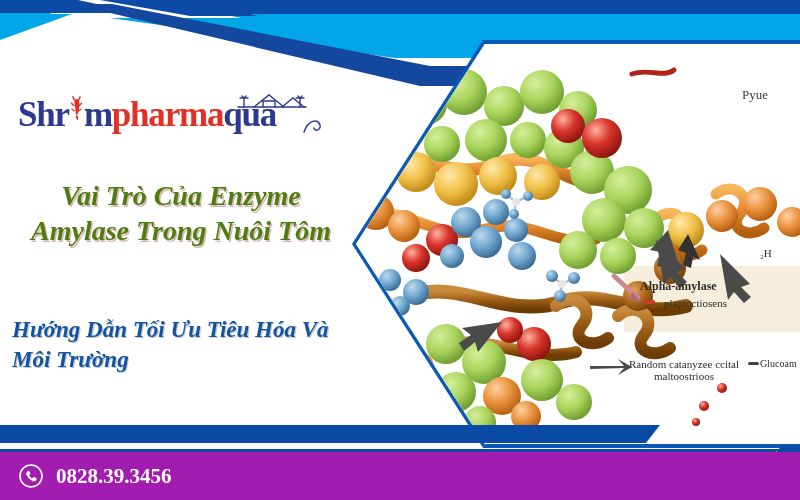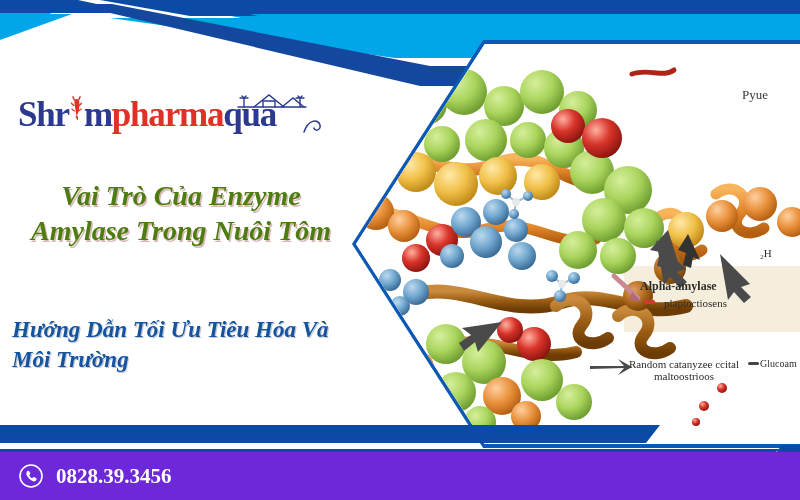--- a/index.html
+++ b/index.html
@@ -78,21 +78,21 @@
   #lbl-pyruvate{left:386px;top:43px;font-size:13px;color:#3a3a34;text-align:center;}
   #lbl-h2o-1{left:404px;top:203px;font-size:11px;}
   #lbl-alpha{left:284px;top:235px;font-size:12px;font-weight:700;}
   #lbl-plapto{left:300px;top:253px;font-size:11px;padding-left:8px;}
   #lbl-random{left:268px;top:314px;font-size:11px;text-align:center;width:120px;}
   #lbl-gluco{left:404px;top:314px;font-size:10px;}
 
   
   #footer{
     position:absolute;left:0;bottom:0;width:800px;height:48px;
-    background:#6d28d9;display:flex;align-items:center;
+    background:#a21caf;display:flex;align-items:center;
   }
   #footer-inner{display:flex;align-items:center;padding-left:18px;}
   .fitem{display:flex;align-items:center;}
   .ftxt{
     color:#ffffff;font-family:"Liberation Serif","DejaVu Serif",serif;
     font-weight:700;font-style:italic;font-size:21px;letter-spacing:.3px;
   }
   #phone-num{margin-left:12px;font-style:normal;letter-spacing:0;}
   #site-url{margin-left:11px;}
   #web-item{margin-left:44px;}

